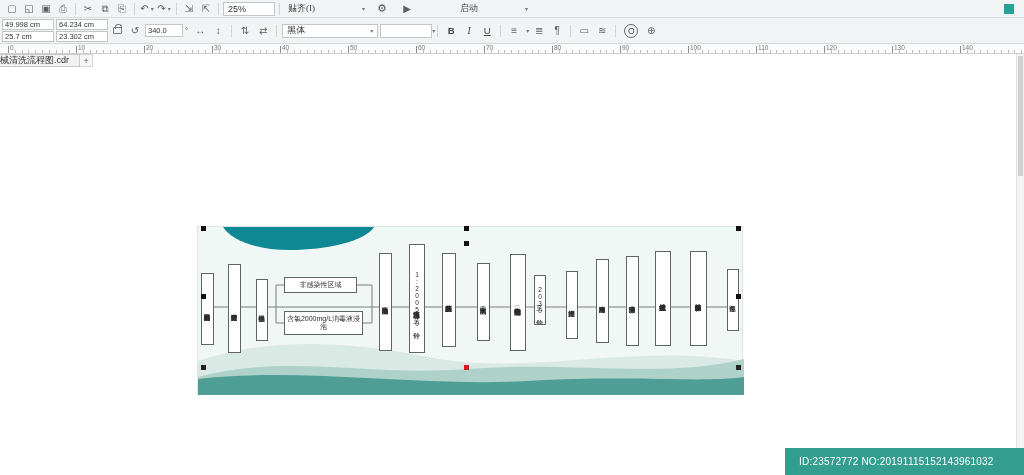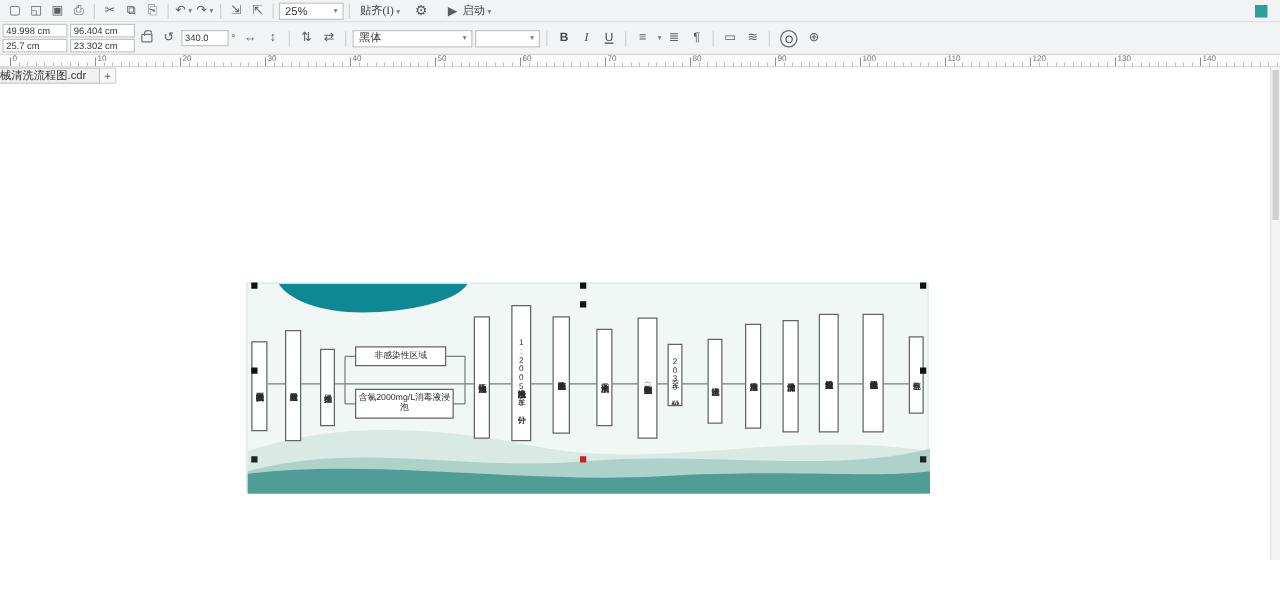--- a/index.html
+++ b/index.html
@@ -10,21 +10,21 @@
   
   .toolbar { position:absolute; left:0; top:0; width:100%; height:18px;
     background:#f2f3f4; border-bottom:1px solid #dcdddf;
     display:flex; align-items:center; padding:0 4px; gap:1px; }
   .tb-icons { display:flex; align-items:center; gap:1px; }
   .tb-icon { min-width:16px; height:14px; display:inline-flex; align-items:center;
     justify-content:center; font-size:10px; color:#5a5f63; cursor:default; }
   .tb-sep { width:1px; height:12px; background:#d2d3d5; margin:0 3px; }
   .caret { font-size:6px; color:#777; margin-left:2px; }
   .combo { height:14px; background:#fff; border:1px solid #c3c6c8; display:inline-flex;
-    align-items:center; padding:0 4px; font-size:9px; color:#333; }
+    align-items:center; padding:0 4px; font-size:9px; color:#333;gap:45px; }
   .zoom-combo { width:52px; justify-content:space-between; }
   .snap-combo, .launch-combo { background:transparent; border:none; color:#444;font-family:Liberation Serif, serif; }
   .gear { font-size:11px; margin:0 4px; color:#555; }
   .welcome-sq { width:10px; height:10px; margin-left:auto; margin-right:6px; }
 
   
   .propbar { position:absolute; left:0; top:18px; width:100%; height:26px;
     background:#f2f3f4; border-bottom:1px solid #d6d7d9;
     display:flex; align-items:center; padding:0 2px; gap:2px; }
   .stack { display:flex; flex-direction:column; gap:1px; }
@@ -135,21 +135,21 @@
     </div>
     <div class="welcome-sq" style="background: rgb(42, 161, 152);"></div>
   </div>
 
   <div class="propbar">
     <div class="stack">
       <div class="field">49.998 cm</div>
       <div class="field">25.7 cm</div>
     </div>
     <div class="stack">
-      <div class="field">96.404 cm</div>
+      <div class="field">64.234 cm</div>
       <div class="field">23.302 cm</div>
     </div>
     <span class="lock"></span>
     <span class="tb-icon">↺</span>
     <div class="field rot-field">340.0</div>
     <span class="deg">°</span>
     <div class="tb-icon">↔</div>
     <div class="tb-icon">↕</div>
     <div class="tb-sep"></div>
     <div class="tb-icon">⇅</div>
@@ -240,14 +240,17 @@
       <div class="handle" style="left: 201px; top: 365px; background: rgb(34, 34, 34);"></div>
       <div class="handle" style="left: 464px; top: 365px; background: rgb(204, 32, 32);"></div>
       <div class="handle" style="left: 736px; top: 365px; background: rgb(34, 34, 34);"></div>
     </div>
 
   <div class="vscroll">
     <div class="vthumb"></div>
   </div>
 
 
+  <div class="footer-right" style="background: rgb(51, 157, 144);">
+    <span class="footer-id">ID:23572772 NO:20191115152143961032</span>
+  </div>
 
 </div>
 
 </body></html>

